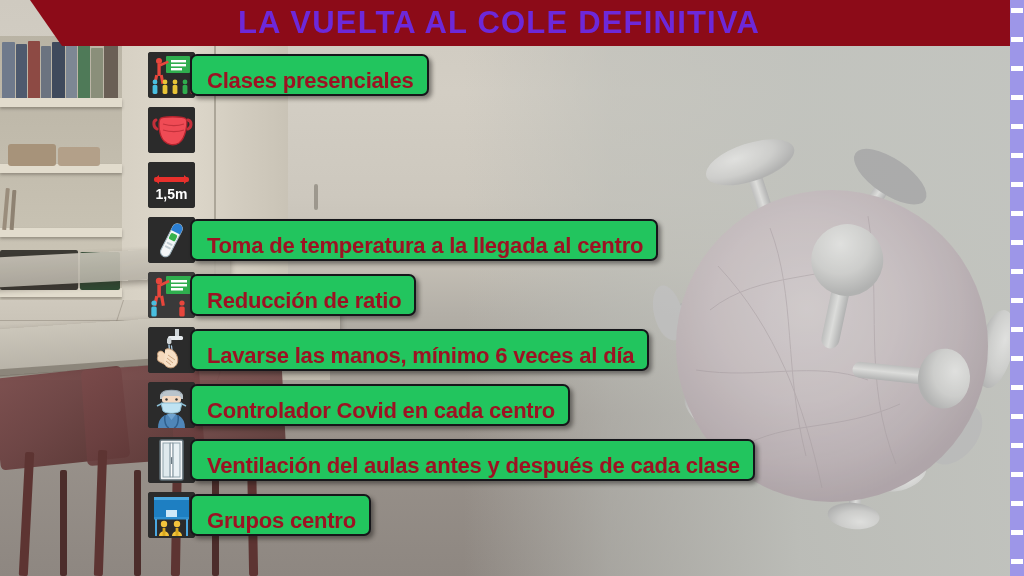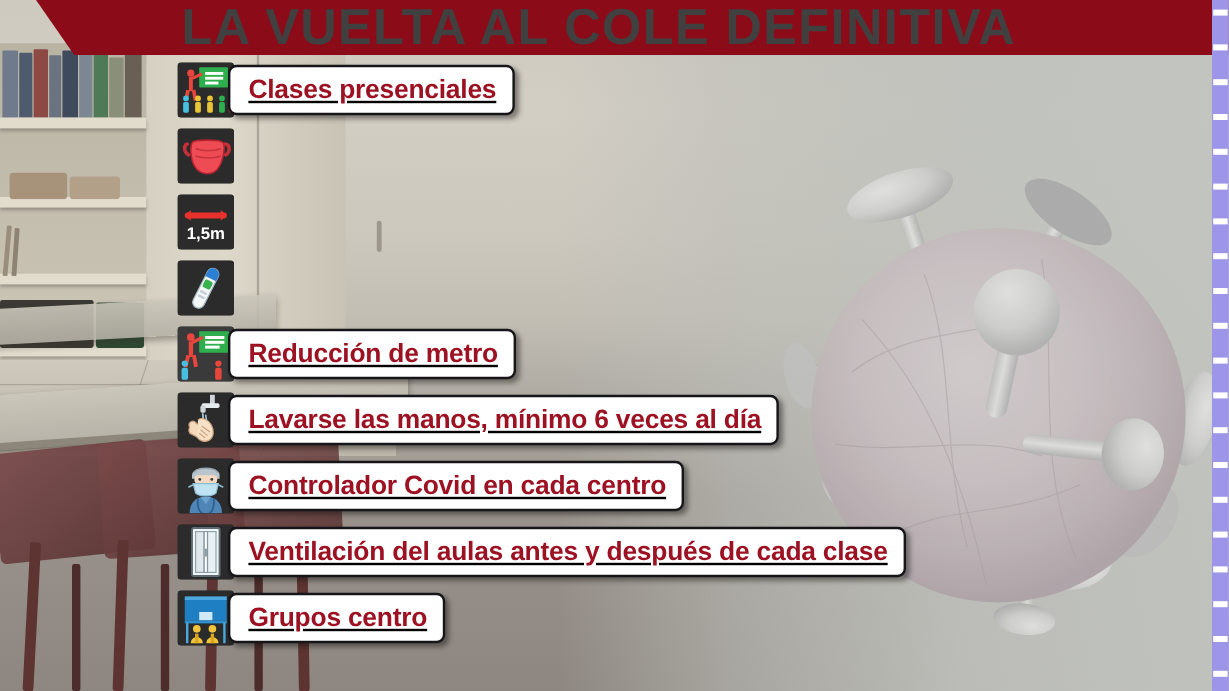--- a/index.html
+++ b/index.html
@@ -89,22 +89,22 @@
     z-index:20;
   }
   .banner-shape {
     position:absolute; left:0; top:0; width:100%; height:46px;
     background:#8c0b18;
     clip-path:polygon(30px 0, 100% 0, 100% 100%, 62px 100%);
   }
   .banner-title {
     position:absolute; left:0; top:0; width:100%; height:46px;
     display:flex; align-items:center; justify-content:center;
-    color:#404040;
-    font-size:42px;
+    color:#6d28d9;
+    font-size:31px;
     font-weight:bold;
     letter-spacing:1.2px;
     font-family:"Liberation Sans", sans-serif;
     text-transform:uppercase;
     padding-right:26px;
     white-space:nowrap;
   }
 
   
   #filmstrip {
@@ -135,29 +135,28 @@
     flex:0 0 47px;
     background:#2b2b2b;
     border-radius:3px;
     overflow:hidden;
     z-index:1;
   }
   .row-pill {
     position:relative;
     margin-left:-5px;
     height:42px;
-    background:#ffffff;
+    background:#22c55e;
     border:2px solid #16161a;
     border-radius:7px;
     display:flex;
-    align-items:center;
+    align-items:flex-end;
     padding:0 13px 0 15px;
     box-shadow:3px 3px 4px rgba(20,18,16,.45);
     z-index:2;
-    text-decoration:underline;
   }
   .row-label {
     color:#9d1223;
     font-size:22px;
     font-weight:bold;
     white-space:nowrap;
     font-family:"Liberation Sans", sans-serif;
     letter-spacing:-0.2px;
   }
 
@@ -408,20 +407,23 @@
         <rect width="47" height="46" fill="#2b2b2b"></rect>
         <g transform="rotate(27 23 23)">
           <rect x="18.5" y="5" width="10" height="36" rx="5" fill="#f4f7f8" stroke="#9fb4bd" stroke-width="1"></rect>
           <path d="M18.5 10 C18.5 6 22 5 23.5 5 C25 5 28.5 6 28.5 10 L28.5 14 L18.5 14 Z" fill="#2b7fd4"></path>
           <rect x="20" y="16" width="7" height="7" rx="1.6" fill="#37b24d"></rect>
           <rect x="20.3" y="26" width="6.4" height="2" rx="1" fill="#c2ced4"></rect>
           <rect x="20.3" y="30" width="6.4" height="2" rx="1" fill="#c2ced4"></rect>
         </g>
       </svg>
     </div>
+    <div class="row-pill">
+      <span class="row-label">Toma de temperatura a la llegada al centro</span>
+    </div>
   </div>
 
   <div class="row">
     <div class="row-icon">
       <svg class="ic" viewBox="0 0 47 46">
         <rect width="47" height="46" fill="#3a3a3a"></rect>
         <rect x="18" y="4" width="25" height="18" rx="1" fill="#2fae4e"></rect>
         <rect x="23" y="8" width="16" height="2.5" fill="#fff"></rect>
         <rect x="23" y="12" width="16" height="2.5" fill="#fff"></rect>
         <rect x="23" y="16" width="12" height="2.5" fill="#fff"></rect>
@@ -430,21 +432,21 @@
         <rect x="12" y="12" width="10" height="2.8" fill="#e8463c" transform="rotate(-26 12 13)"></rect>
         <rect x="7" y="24" width="3.2" height="10" fill="#e8463c" transform="rotate(12 8 25)"></rect>
         <rect x="12.2" y="24" width="3.2" height="10" fill="#e8463c" transform="rotate(-10 13 25)"></rect>
         <circle cx="6" cy="31" r="2.6" fill="#49bfe0"></circle>
           <rect x="3.3" y="34.5" width="5.4" height="10" rx="1.6" fill="#49bfe0"></rect>
         <circle cx="34" cy="31" r="2.6" fill="#e8463c"></circle>
           <rect x="31.3" y="34.5" width="5.4" height="10" rx="1.6" fill="#e8463c"></rect>
       </svg>
     </div>
     <div class="row-pill">
-      <span class="row-label">Reducción de metro</span>
+      <span class="row-label">Reducción de ratio</span>
     </div>
   </div>
 
   <div class="row">
     <div class="row-icon">
       <svg class="ic" viewBox="0 0 47 46">
         <rect width="47" height="46" fill="#2b2b2b"></rect>
         <rect x="27" y="2" width="4" height="9" fill="#cfd5d8"></rect>
         <rect x="20" y="9" width="15" height="4" rx="1.6" fill="#e6ebee"></rect>
         <rect x="19" y="11" width="4.4" height="6" rx="1.4" fill="#cfd5d8"></rect>

